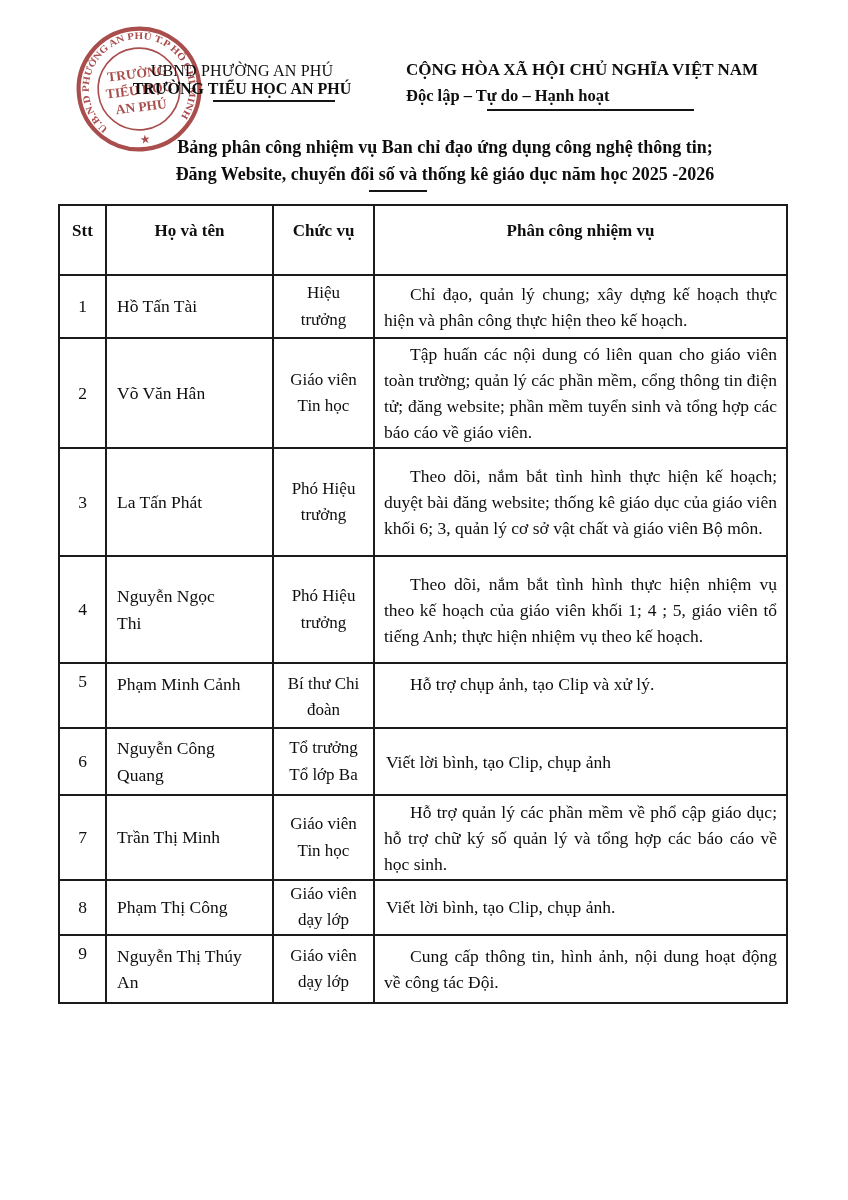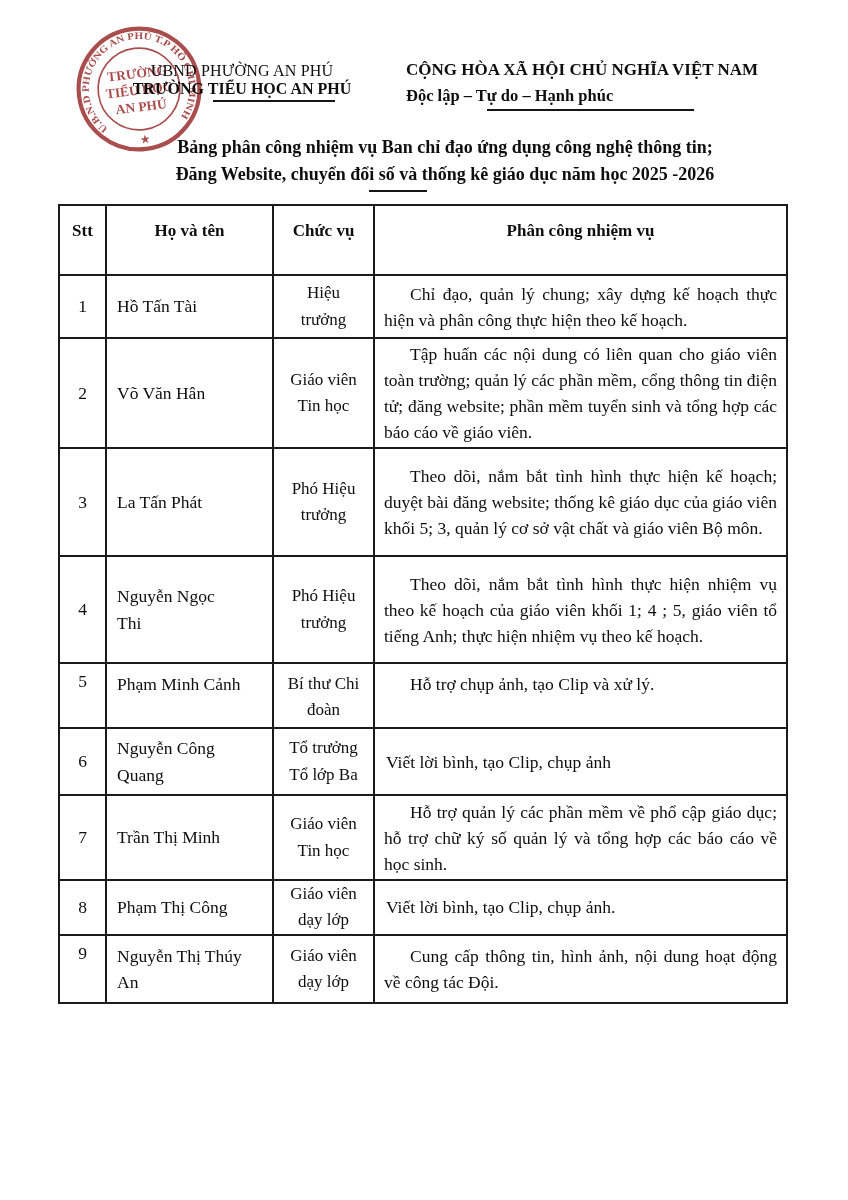--- a/index.html
+++ b/index.html
@@ -87,21 +87,21 @@
   </div>
 
   <div class="hdr-left">
     <div class="l1">UBND PHƯỜNG AN PHÚ</div>
     <div class="l2">TRƯỜNG TIỂU HỌC AN PHÚ</div>
     <div class="uline-left"></div>
   </div>
 
   <div class="hdr-right">
     <div class="l1">CỘNG HÒA XÃ HỘI CHỦ NGHĨA VIỆT NAM</div>
-    <div class="l2">Độc lập – Tự do – Hạnh phúc</div>
+    <div class="l2">Độc lập – Tự do – Hạnh hoạt</div>
     <div class="uline-right"></div>
   </div>
 
   <div class="doc-title">
     <div>Bảng phân công nhiệm vụ Ban chỉ đạo ứng dụng công nghệ thông tin;</div>
     <div>Đăng Website, chuyển đổi số và thống kê giáo dục năm học 2025 -2026</div>
     <div class="uline-title"></div>
   </div>
 
   <table class="doc">
@@ -127,21 +127,21 @@
     <tr>
       <td class="stt">2</td>
       <td class="name">Võ Văn Hân</td>
       <td class="role">Giáo viên Tin học</td>
       <td class="task">Tập huấn các nội dung có liên quan cho giáo viên toàn trường; quản lý các phần mềm, cổng thông tin điện tử; đăng website; phần mềm tuyển sinh và tổng hợp các báo cáo về giáo viên.</td>
     </tr>
     <tr>
       <td class="stt">3</td>
       <td class="name">La Tấn Phát</td>
       <td class="role">Phó Hiệu trưởng</td>
-      <td class="task">Theo dõi, nắm bắt tình hình thực hiện kế hoạch; duyệt bài đăng website; thống kê giáo dục của giáo viên khối 5; 3, quản lý cơ sở vật chất và giáo viên Bộ môn.</td>
+      <td class="task">Theo dõi, nắm bắt tình hình thực hiện kế hoạch; duyệt bài đăng website; thống kê giáo dục của giáo viên khối 6; 3, quản lý cơ sở vật chất và giáo viên Bộ môn.</td>
     </tr>
     <tr>
       <td class="stt">4</td>
       <td class="name">Nguyễn Ngọc Thi</td>
       <td class="role">Phó Hiệu trưởng</td>
       <td class="task">Theo dõi, nắm bắt tình hình thực hiện nhiệm vụ theo kế hoạch của giáo viên khối 1; 4 ; 5, giáo viên tổ tiếng Anh; thực hiện nhiệm vụ theo kế hoạch.</td>
     </tr>
     <tr>
       <td class="stt">5</td>
       <td class="name">Phạm Minh Cảnh</td>

